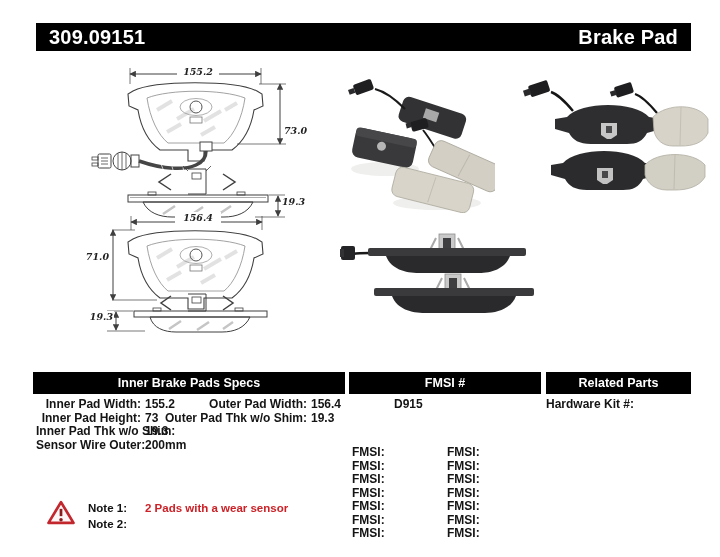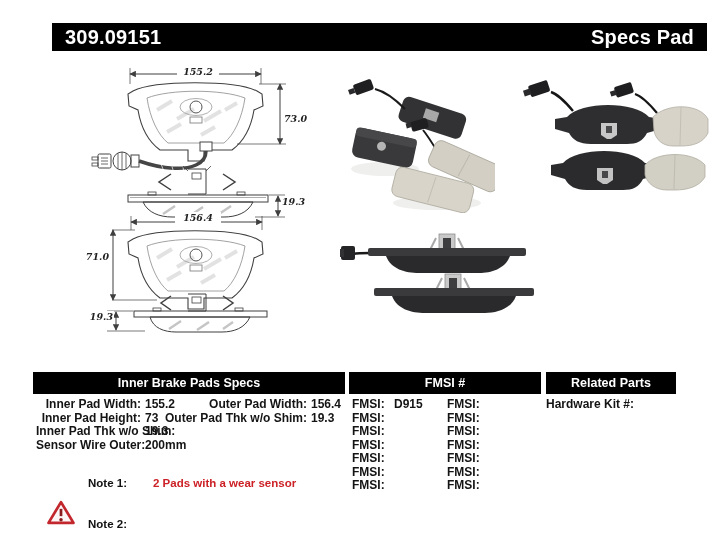--- a/index.html
+++ b/index.html
@@ -1,55 +1,55 @@
 <!DOCTYPE html>
 <html><head>
 <meta charset="utf-8">
 <style>
   html,body{margin:0;padding:0;background:#fff;}
   .page{position:relative;width:720px;height:557px;background:#ffffff;overflow:hidden;
         font-family:"Liberation Sans",sans-serif;}
   
-  .header-bar{position:absolute;left:52px;top:23px;width:655px;height:28px;background:#000;
+  .header-bar{position:absolute;left:36px;top:23px;width:655px;height:28px;background:#000;
         color:#fff;display:flex;justify-content:space-between;align-items:center;
         padding:0 13px;box-sizing:border-box;font-weight:bold;font-size:20px;letter-spacing:0.2px;}
   
   .dim{position:absolute;font-family:"DejaVu Serif",serif;font-style:italic;font-weight:bold;
        font-size:9.5px;color:#222;background:#fff;padding:0 1px;line-height:11px;}
   svg{display:block;}
   .abs{position:absolute;}
   
   .th-bar{position:absolute;top:372px;height:22px;background:#000;color:#fff;
         display:flex;align-items:center;font-weight:bold;font-size:12.5px;justify-content:space-between;}
   .th-bar span{flex:1;text-align:center;}
   
   .spec-col{position:absolute;top:398px;}
   .spec-row{display:flex;height:13.5px;line-height:13.5px;font-weight:bold;font-size:12px;
         color:#141414;white-space:nowrap;}
   .spec-label{text-align:right;}
   .spec-value{margin-left:4px;}
   .inner-col .spec-label{width:105px;}
   .outer-col .spec-label{width:145px;}
-  .fmsi-col .spec-label{text-align:left;width:36px;}
+  .fmsi-col .spec-label{text-align:left;width:36px;margin-top:48px;}
   .fmsi-col .spec-value{margin-left:6px;text-align:right;}
   .related-col .spec-label{text-align:left;width:auto;}
   
   .note-row{position:absolute;left:88px;display:flex;font-weight:bold;font-size:11.5px;
         line-height:14px;white-space:nowrap;}
   .note-label{color:#111;width:44px;}
-  .note-text{margin-left:21px;}
+  .note-text{margin-left:13px;}
 </style>
 </head>
 <body>
 
 <div class="page">
 
   <div class="header-bar">
     <span>309.09151</span>
-    <span>Specs Pad</span>
+    <span>Brake Pad</span>
   </div>
 
   <svg class="abs" style="left:85px;top:58px;" width="260" height="300" viewBox="0 0 260 300">
     <defs>
       <marker id="arr" viewBox="0 0 10 10" refX="9" refY="5" markerWidth="6.5" markerHeight="6.5" orient="auto-start-reverse">
         <path d="M0,0 L10,5 L0,10 Z" fill="#3f3f3f"></path>
       </marker>
       <g id="pad-front-shape">
         <path d="M 48,33 C 70,22 150,22 172,33 L 177,36 L 178,48 L 169,52 C 166,70 158,84 147,92 L 119,92 L 119,103 L 103,103 L 103,92 L 75,92 C 64,84 56,70 53,52 L 44,48 L 43,36 Z" fill="none" stroke="#3f3f3f" stroke-width="1.1"></path>
         <path d="M 62,40 C 85,31 137,31 160,40 C 157,60 149,77 139,85 L 83,85 C 73,77 65,60 62,40 Z" fill="none" stroke="#8a8a8a" stroke-width="0.8"></path>
@@ -156,21 +156,21 @@
           <path d="M 112,272 l 12,-8"></path>
           <path d="M 138,271 l 10,-7"></path>
         </g>
       <line x1="22" y1="253" x2="48" y2="253" stroke-width="0.7"></line>
       <line x1="22" y1="273" x2="60" y2="273" stroke-width="0.7"></line>
       <line x1="31" y1="254" x2="31" y2="272" stroke-width="1" marker-start="url(#arr)" marker-end="url(#arr)"></line>
     </g>
   </svg>
 
   <span class="dim" style="left:177px;top:66px;width:40px;text-align:center">155.2</span>
-  <span class="dim" style="left:283px;top:113px;width:30px">73.0</span>
+  <span class="dim" style="left:283px;top:125px;width:30px">73.0</span>
   <span class="dim" style="left:281px;top:196px;width:30px">19.3</span>
   <span class="dim" style="left:175px;top:212px;width:44px;text-align:center">156.4</span>
   <span class="dim" style="left:80px;top:251px;width:28px;text-align:right">71.0</span>
   <span class="dim" style="left:84px;top:311px;width:28px;text-align:right">19.3</span>
 
   <svg class="abs" style="left:345px;top:73px;" width="150" height="140" viewBox="0 0 150 140">
     <ellipse cx="40" cy="96" rx="34" ry="7" fill="#efefed"></ellipse>
     <ellipse cx="92" cy="130" rx="44" ry="7" fill="#efefed"></ellipse>
     <g transform="rotate(18 88 46)">
       <rect x="54" y="32" width="66" height="26" rx="6" fill="#323234"></rect>
@@ -237,21 +237,21 @@
     <rect x="34" y="76" width="160" height="8" rx="2" fill="#3a3a3c"></rect>
     <path d="M 52,84 L 176,84 C 171,97 157,101 145,101 L 85,101 C 71,101 57,97 52,84 Z" fill="#2a2a2c"></path>
   </svg>
 
   <div class="th-bar" style="left:33px;width:312px">
     <span>Inner Brake Pads Specs</span>
   </div>
   <div class="th-bar" style="left:349px;width:192px">
     <span>FMSI #</span>
   </div>
-  <div class="th-bar" style="left:546px;width:130px">
+  <div class="th-bar" style="left:546px;width:145px">
     <span>Related Parts</span>
   </div>
 
   <div class="spec-col inner-col" style="left:36px">
     <div class="spec-row">
       <span class="spec-label">Inner Pad Width:</span>
       <span class="spec-value">155.2</span>
     </div>
     <div class="spec-row">
       <span class="spec-label">Inner Pad Height:</span>
@@ -345,21 +345,21 @@
       <span class="spec-label">Hardware Kit #:</span>
       <span class="spec-value"></span>
     </div>
   </div>
 
   <svg class="abs" style="left:47px;top:500px;" width="28" height="25" viewBox="0 0 26 24">
     <polygon points="13,2 25,22 1,22" fill="#fdf6f6" stroke="#c1272d" stroke-width="2.6" stroke-linejoin="round"></polygon>
     <line x1="13" y1="8.5" x2="13" y2="15.5" stroke="#8c1d1f" stroke-width="2.6"></line>
     <circle cx="13" cy="19" r="1.7" fill="#8c1d1f"></circle>
   </svg>
-  <div class="note-row" style="top:476px">
+  <div class="note-row" style="top:501px">
     <span class="note-label">Note 1:</span>
     <span class="note-text" style="color:#cc2127">2 Pads with a wear sensor</span>
   </div>
   <div class="note-row" style="top:517px">
     <span class="note-label">Note 2:</span>
     <span class="note-text" style="color:#cc2127"></span>
   </div>
 
 </div>
 

